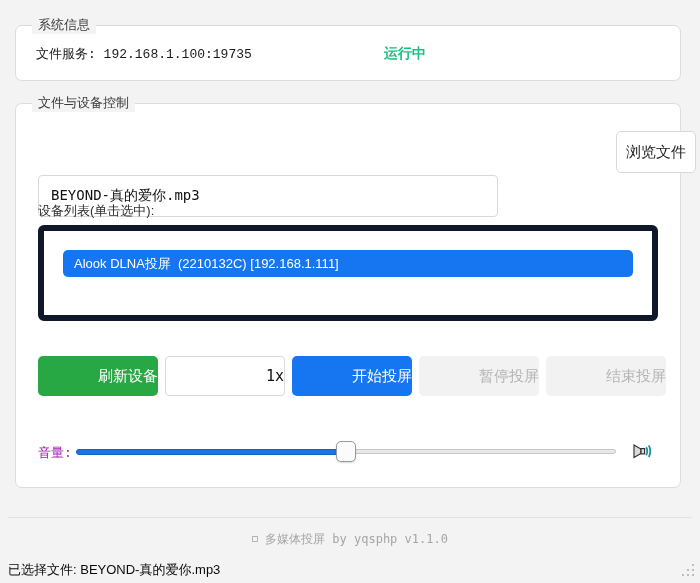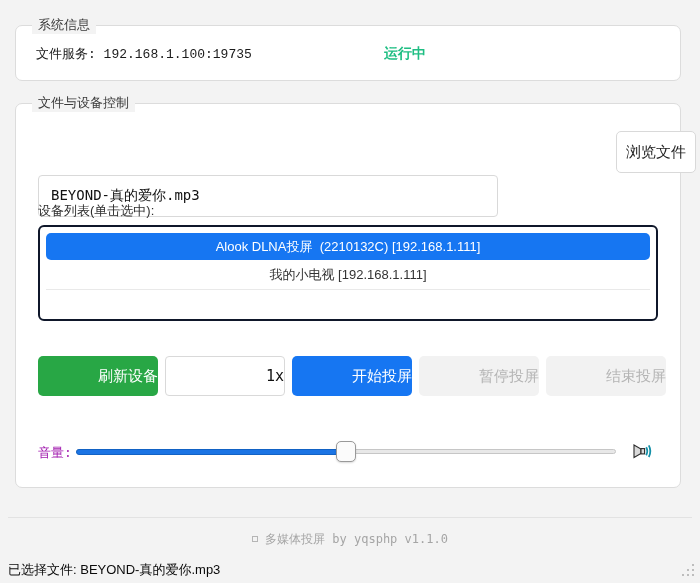--- a/index.html
+++ b/index.html
@@ -58,22 +58,22 @@
     font-size:15px; color:#222; cursor:pointer;
     font-family:"Liberation Sans", sans-serif;
   }
 
   .devlist-label {
     position:absolute; left:22px; top:98px;
     font-size:13px; color:#2e2e2e;
   }
   .device-list {
     position:absolute; left:22px; top:121px; width:620px; height:96px;
-    background:#fff; border:2px solid #0f172a; border-radius:6px;
-    padding:6px; overflow:hidden;text-align:center;
+    background:#fff; border:6px solid #0f172a; border-radius:6px;
+    padding:19px; overflow:hidden;
   }
   .device-item {
     font-size:13px; color:#333;
     padding:0 11px; white-space:pre; cursor:pointer;
   }
   .device-item.selected {
     background:#1676f2; color:#fff;
     border-radius:5px; height:27px; line-height:27px;
   }
   .device-item.plain {
@@ -154,21 +154,20 @@
 <div class="groupbox" id="box-control">
   <span class="legend">文件与设备控制</span>
 
   <input class="file-input" type="text" value="BEYOND-真的爱你.mp3" style="">
   <button class="browse-btn">浏览文件</button>
 
   <div class="devlist-label">设备列表(单击选中):</div>
 
   <div class="device-list">
     <div class="device-item selected">Alook DLNA投屏  (2210132C) [192.168.1.111]</div>
-    <div class="device-item plain">我的小电视 [192.168.1.111]</div>
   </div>
 
   <button class="ctl btn-refresh">刷新设备</button>
   <input class="ctl rate-input" type="text" value="1x" style="">
   <button class="ctl btn-start">开始投屏</button>
   <button class="ctl btn-pause" disabled="">暂停投屏</button>
   <button class="ctl btn-stop" disabled="">结束投屏</button>
 
   <div class="vol-label mono">音量:</div>
   <div class="vol-slider">

